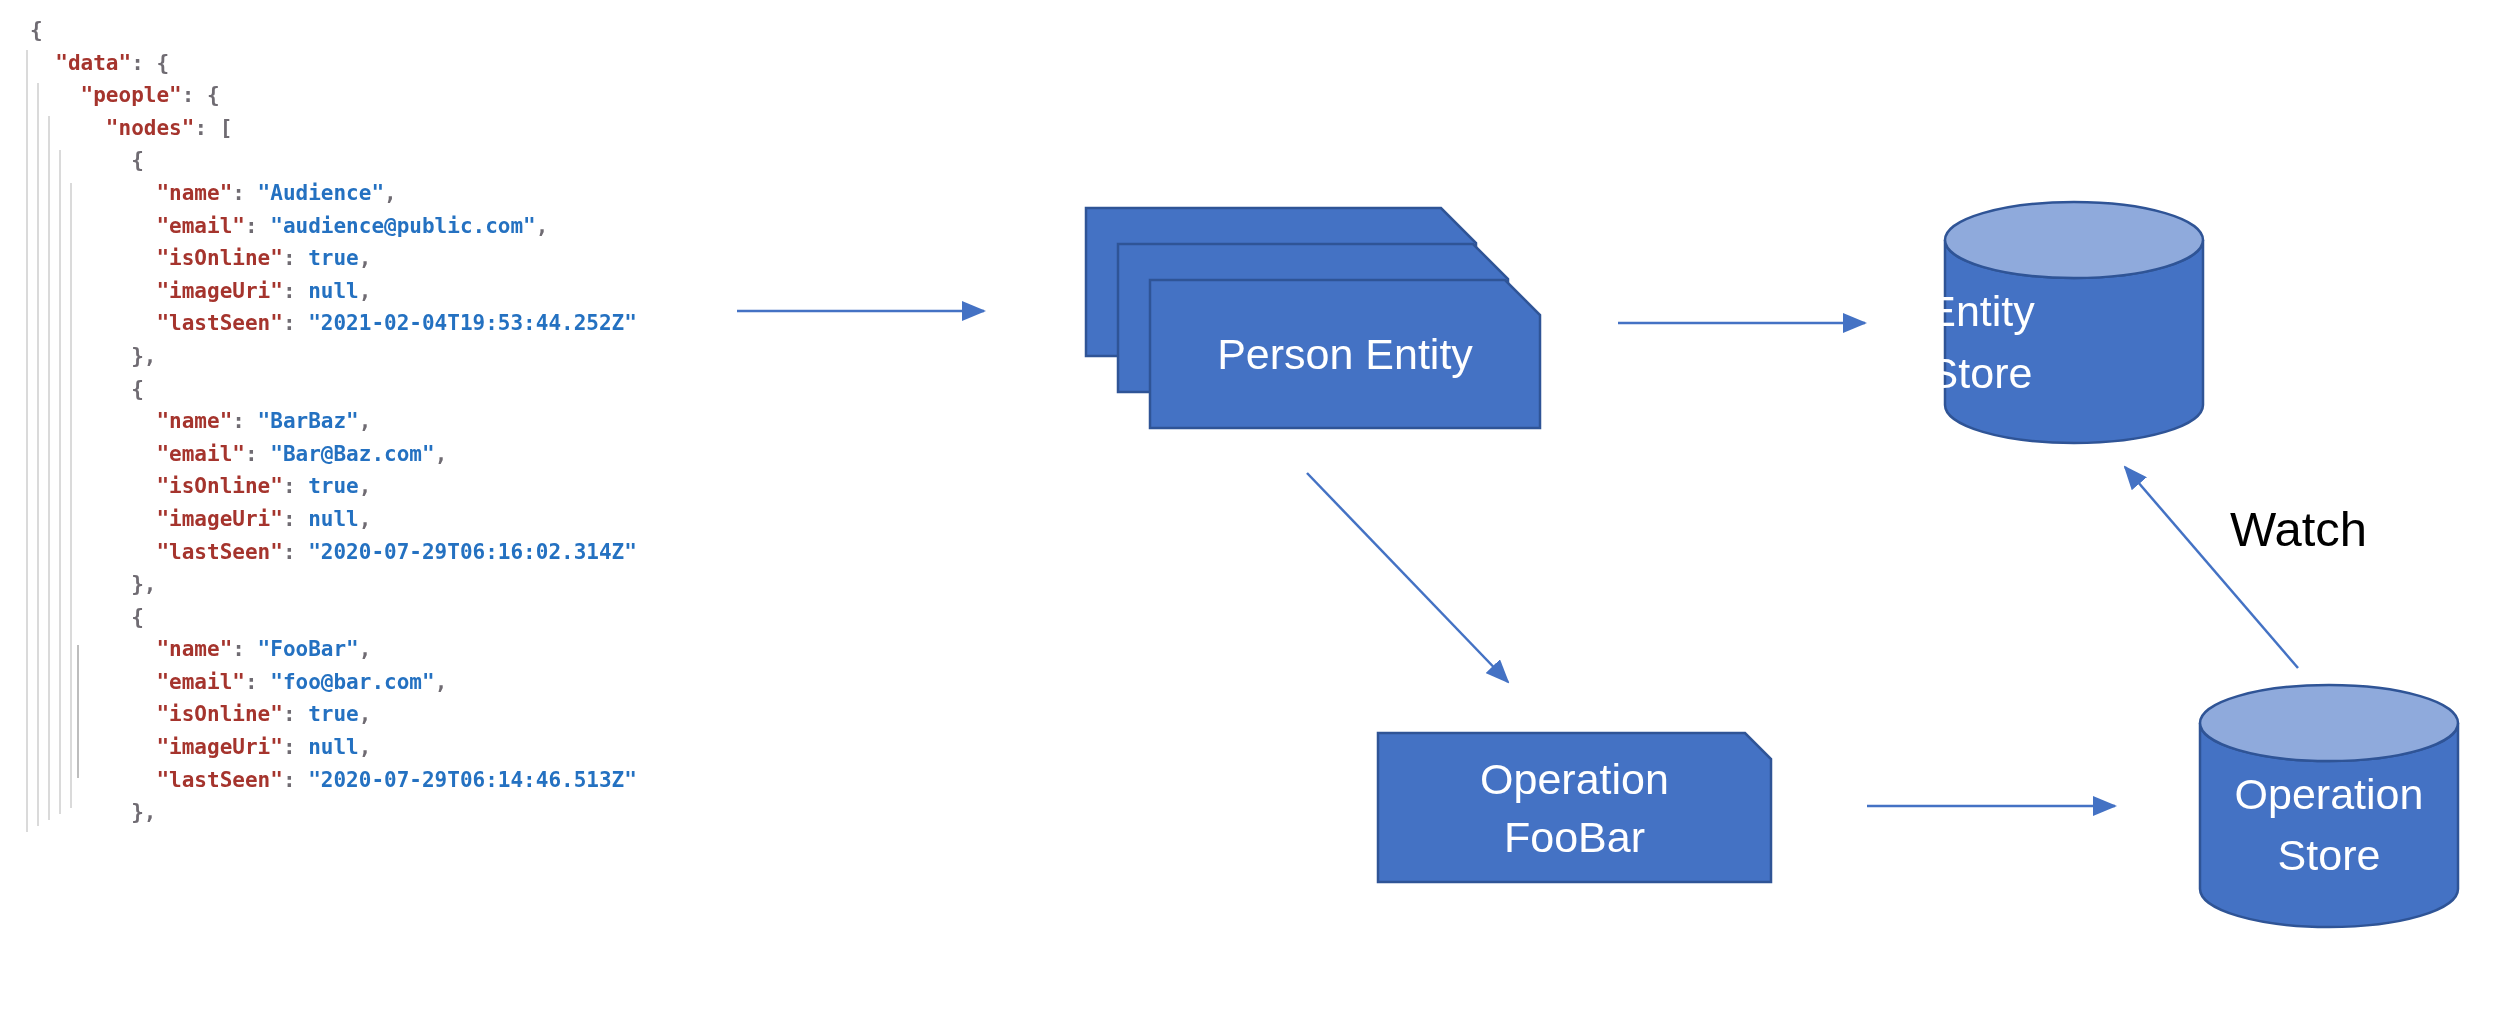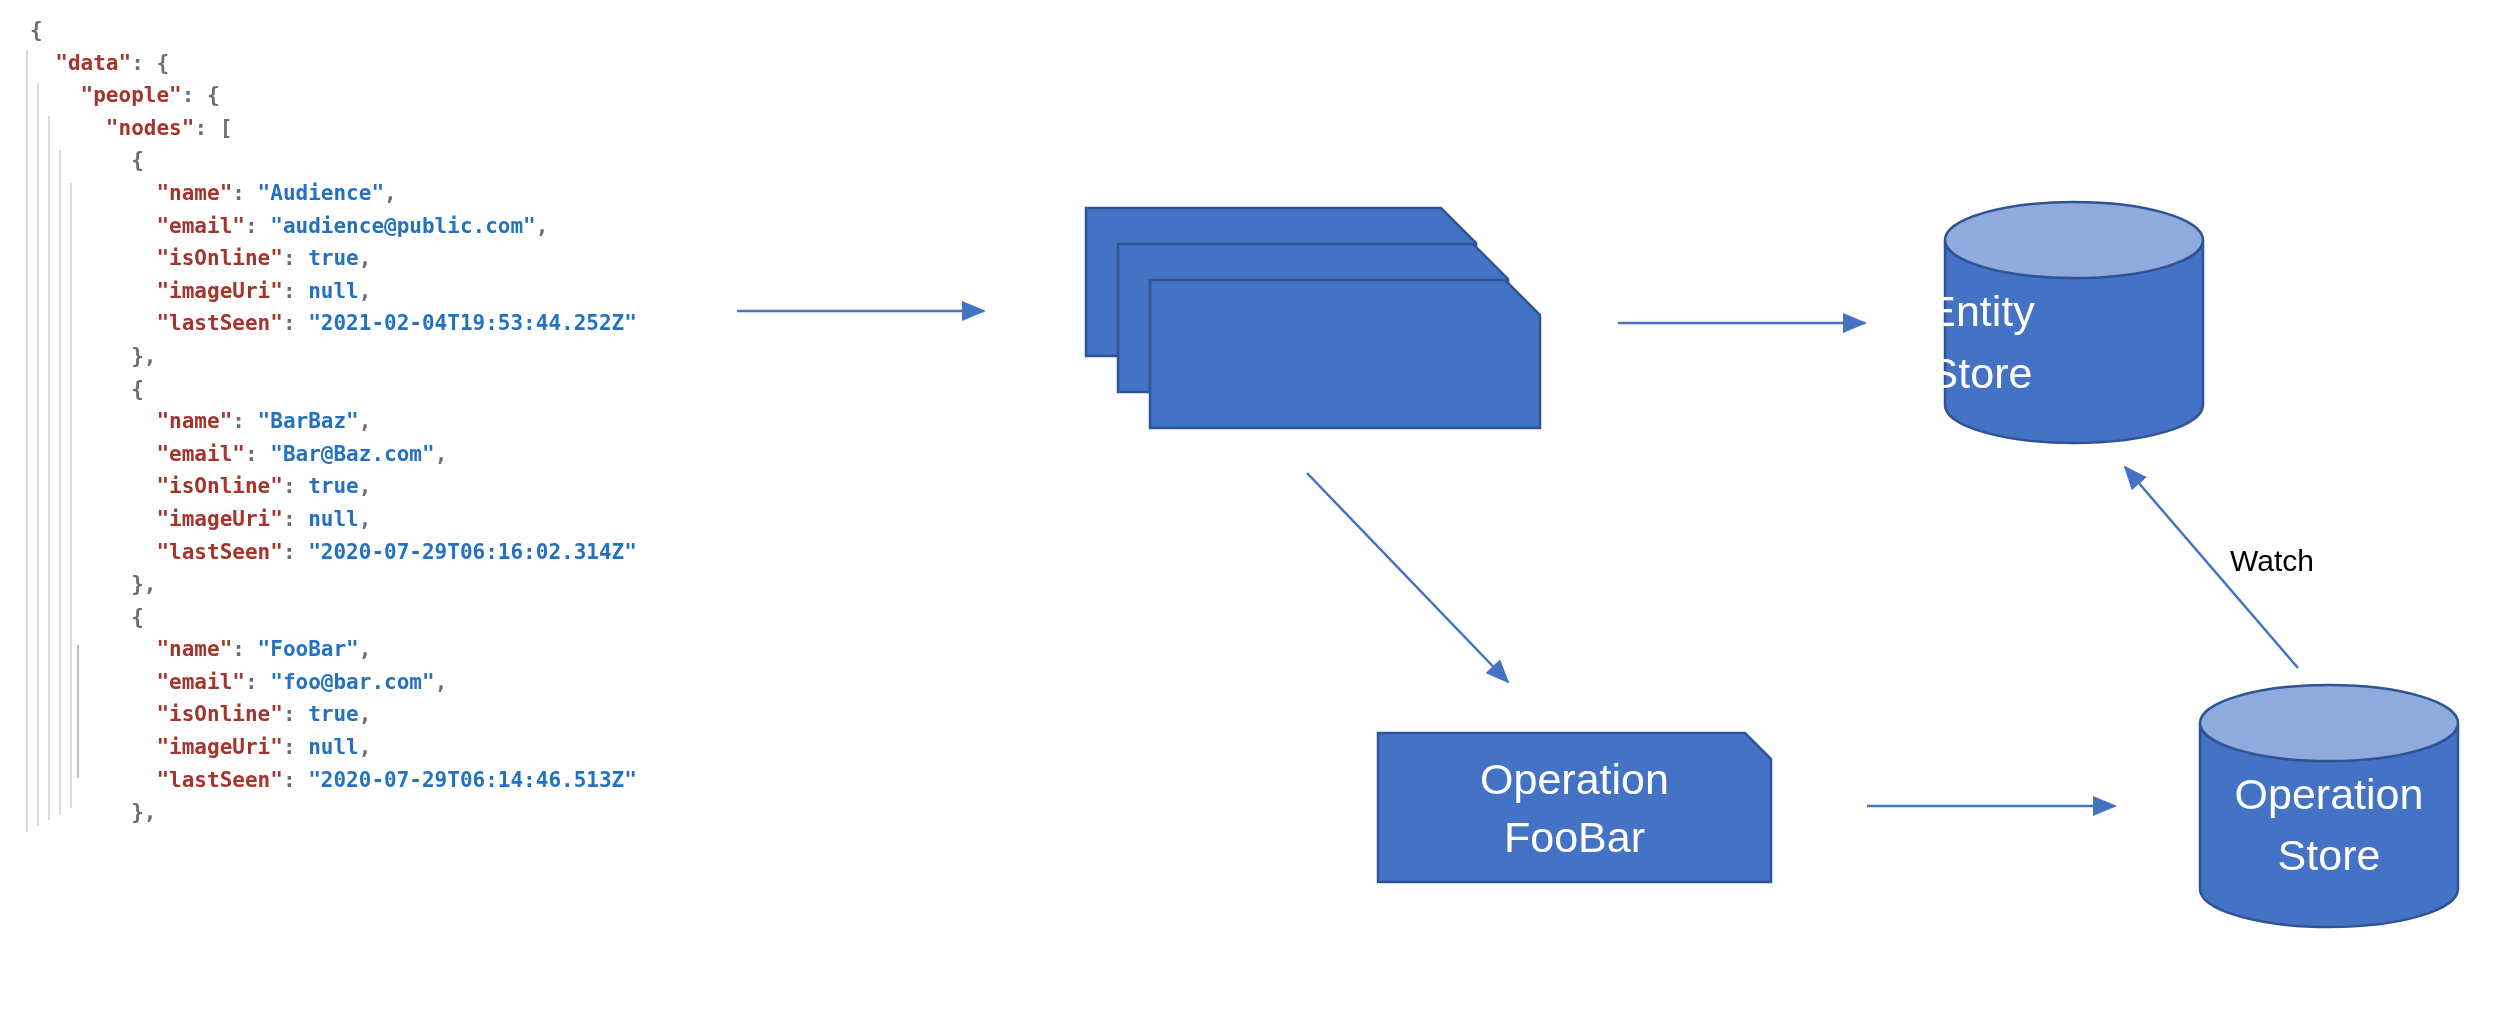--- a/index.html
+++ b/index.html
@@ -48,23 +48,23 @@
     text-align:center;
     color:#ffffff;
     font-size:43px;
     z-index:4;
     pointer-events:none;
   }
   .shape-label .ln{line-height:60px;}
   .watch{
     position:absolute;
     left:2230px;
-    top:544px;
+    top:501px;
     color:#000000;
-    font-size:30px;
+    font-size:49px;
     z-index:4;
   }
 </style>
 </head>
 <body>
 
 <div class="stage">
 
   <pre id="code" class="code"><span class="tk-p">{</span>
 <span class="tk-p">  </span><span class="tk-k">"data"</span><span class="tk-p">: {</span>
@@ -128,20 +128,23 @@
 
     <g stroke="#4472C4" stroke-width="2.5">
       <line x1="737" y1="311" x2="984" y2="311" marker-end="url(#arrowhead)"></line>
       <line x1="1618" y1="323" x2="1865" y2="323" marker-end="url(#arrowhead)"></line>
       <line x1="1307" y1="473" x2="1508" y2="682" marker-end="url(#arrowhead)"></line>
       <line x1="1867" y1="806" x2="2115" y2="806" marker-end="url(#arrowhead)"></line>
       <line x1="2298" y1="668" x2="2125" y2="467" marker-end="url(#arrowhead)"></line>
     </g>
   </svg>
 
+  <div class="shape-label" style="left:1150px;top:280px;width:390px;height:148px;">
+    <div class="ln">Person Entity</div>
+  </div>
 
   <div class="shape-label" style="left:1845px;top:240px;width:272px;height:203px;">
     <div class="ln" style="line-height:62px;">Entity</div>
     <div class="ln" style="line-height:62px;">Store</div>
   </div>
 
   <div class="shape-label" style="left:1378px;top:733px;width:393px;height:149px;">
     <div class="ln" style="line-height:58px;">Operation</div>
     <div class="ln" style="line-height:58px;">FooBar</div>
   </div>

